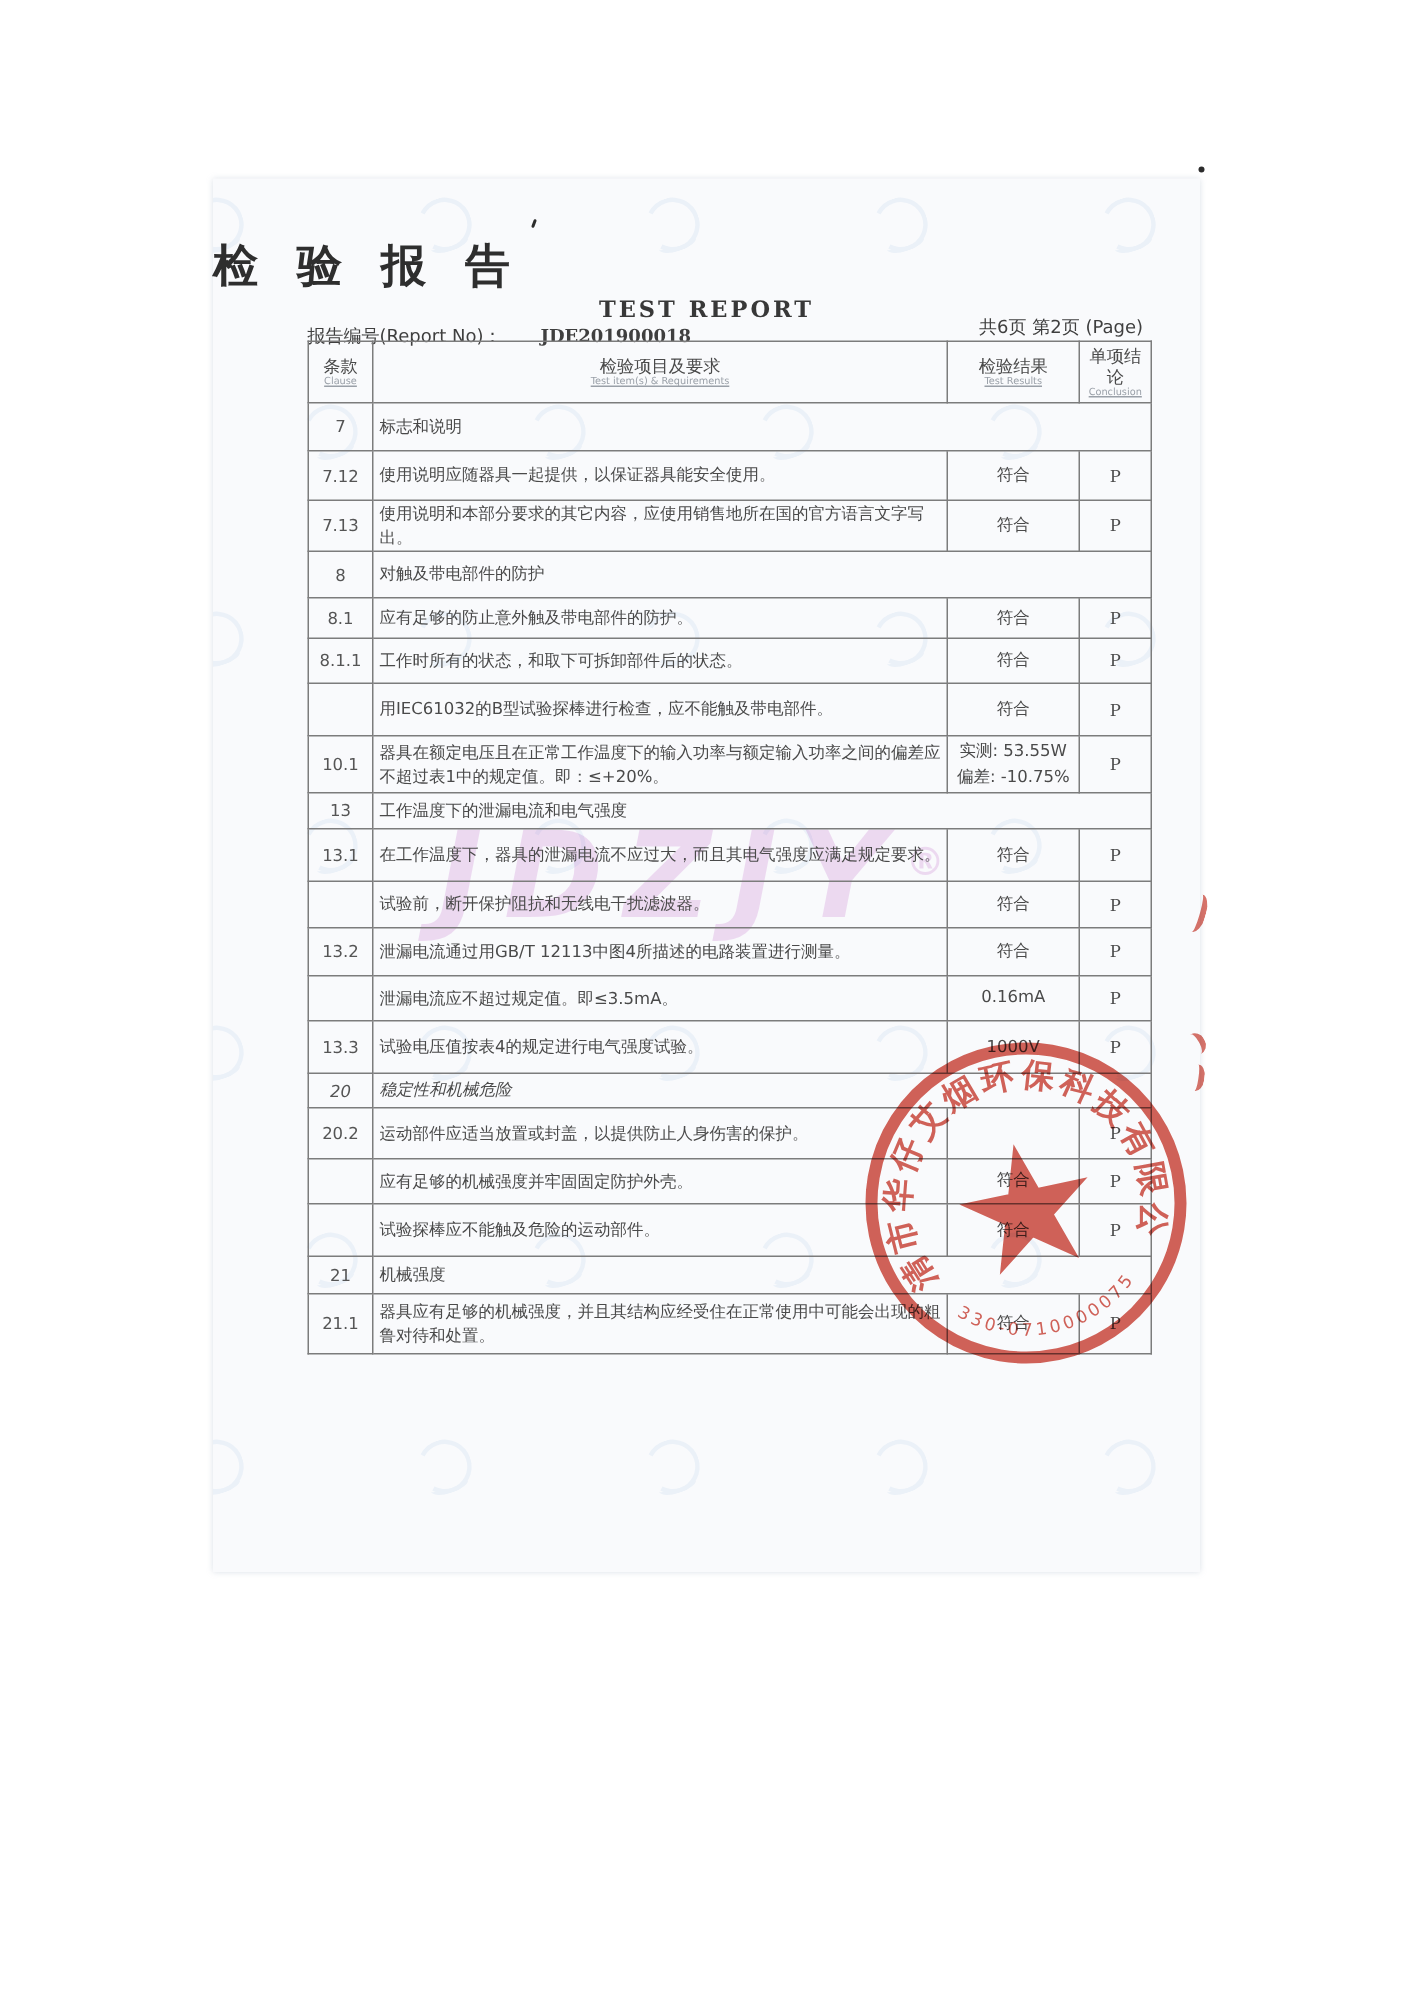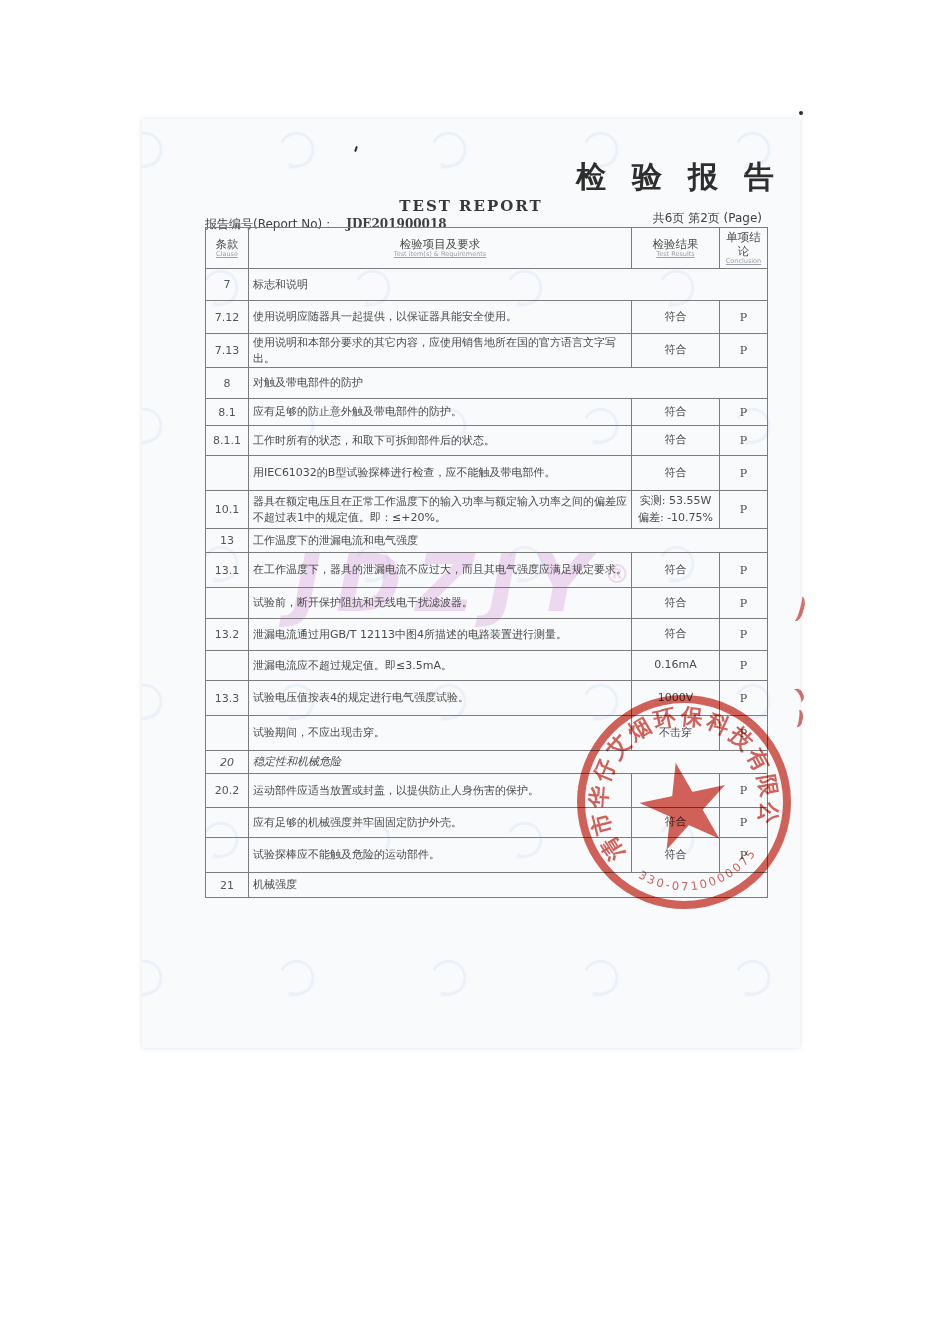--- a/index.html
+++ b/index.html
@@ -11,28 +11,28 @@
   #wm-layer{position:absolute;inset:0;overflow:hidden;pointer-events:none;}
   .wm{position:absolute;width:40px;height:40px;opacity:.10;transform:rotate(-18deg);}
   .wm .ring{width:30px;height:30px;border:3px solid currentColor;border-radius:50%;
             border-left-color:transparent;}
   .wm .tail{position:absolute;left:4px;top:26px;width:26px;height:7px;
             border-bottom:3px solid currentColor;border-radius:0 0 60% 60%;}
   .big-wm{position:absolute;left:150px;top:418px;font-size:80px;font-weight:bold;
           font-style:italic;letter-spacing:14px;opacity:.14;white-space:nowrap;}
   .big-wm .reg{font-size:26px;vertical-align:super;}
   
-  .title{position:absolute;left:0;top:38px;width:100%;text-align:right;
+  .title{position:absolute;left:0;top:38px;width:100%;text-align:left;
          font-family:"DejaVu Serif",serif;font-weight:bold;font-size:30px;color:#2e2e2e;
          letter-spacing:26px;margin-right:-26px;white-space:nowrap;}
   .subtitle{position:absolute;left:0;top:78px;width:100%;text-align:center;
             font-family:"DejaVu Serif",serif;font-weight:bold;font-size:15px;
             letter-spacing:2px;color:#383838;}
   .report-no{position:absolute;left:63px;top:97px;font-size:12px;color:#3f3f3f;}
-  .report-no .rn{margin-left:12px;font-family:"DejaVu Serif",serif;font-weight:bold;}
+  .report-no .rn{margin-left:26px;font-family:"DejaVu Serif",serif;font-weight:bold;}
   .page-info{position:absolute;right:38px;top:91px;font-size:12px;color:#3f3f3f;}
   
   table.report{position:absolute;left:63px;top:108px;width:562px;border-collapse:collapse;
                table-layout:fixed;font-size:11px;color:#4a4a4a;}
   table.report td,table.report th{border:1px solid #7c7c7c;padding:1px 4px;
                vertical-align:middle;font-weight:normal;overflow:hidden;}
   thead tr{height:41px;}
   th .zh{display:block;font-size:11.5px;color:#4a4a4a;line-height:1.25;}
   th .en{display:block;font-size:6.5px;color:#9aa0a8;line-height:1.2;text-decoration:underline;}
   td.c-clause{text-align:center;color:#555;}
@@ -294,26 +294,20 @@
             <td class="c-desc">泄漏电流应不超过规定值。即≤3.5mA。</td>
             <td class="c-result">0.16mA</td>
             <td class="c-concl">P</td>
           </tr>
           <tr style="height: 35px;">
             <td class="c-clause">13.3</td>
             <td class="c-desc">试验电压值按表4的规定进行电气强度试验。</td>
             <td class="c-result">1000V</td>
             <td class="c-concl">P</td>
           </tr>
-          <tr style="height: 35px;">
-            <td class="c-clause"></td>
-            <td class="c-desc">试验期间，不应出现击穿。</td>
-            <td class="c-result">不击穿</td>
-            <td class="c-concl">P</td>
-          </tr>
           <tr style="height: 23px; font-style: italic;">
             <td class="c-clause">20</td>
             <td class="c-desc" colspan="3">稳定性和机械危险</td>
           </tr>
           <tr style="height: 34px;">
             <td class="c-clause">20.2</td>
             <td class="c-desc">运动部件应适当放置或封盖，以提供防止人身伤害的保护。</td>
             <td class="c-result"></td>
             <td class="c-concl">P</td>
           </tr>
@@ -325,20 +319,26 @@
           </tr>
           <tr style="height: 35px;">
             <td class="c-clause"></td>
             <td class="c-desc">试验探棒应不能触及危险的运动部件。</td>
             <td class="c-result">符合</td>
             <td class="c-concl">P</td>
           </tr>
           <tr style="height: 25px;">
             <td class="c-clause">21</td>
             <td class="c-desc" colspan="3">机械强度</td>
+          </tr>
+          <tr style="height: 40px;">
+            <td class="c-clause">21.1</td>
+            <td class="c-desc">器具应有足够的机械强度，并且其结构应经受住在正常使用中可能会出现的粗鲁对待和处置。</td>
+            <td class="c-result">符合</td>
+            <td class="c-concl">P</td>
           </tr>
         </tbody>
     </table>
 
     <svg class="stamp" viewBox="-125 -125 250 250" width="250" height="250" style="color: rgb(200, 55, 42);">
       <defs>
         <path id="arcTop" d="M -63,46 A 78,78 0 1 1 63,46" fill="none"></path>
         <path id="arcBot" d="M -80,37 A 88,88 0 0 0 80,37" fill="none"></path>
       </defs>
       <circle cx="0" cy="0" r="103" fill="none" stroke="currentColor" stroke-width="8"></circle>

